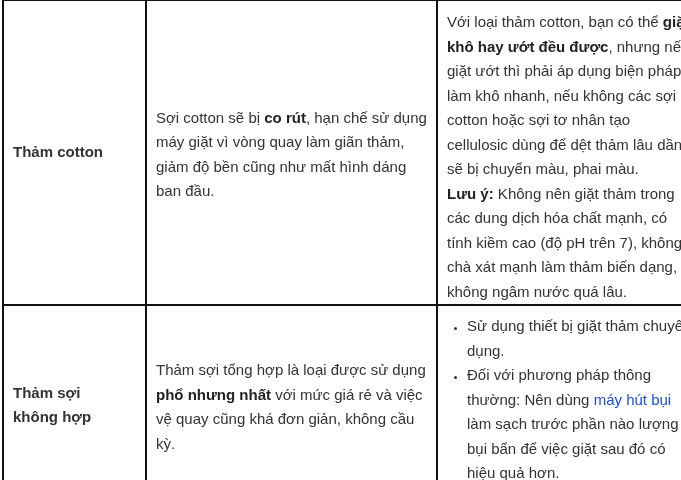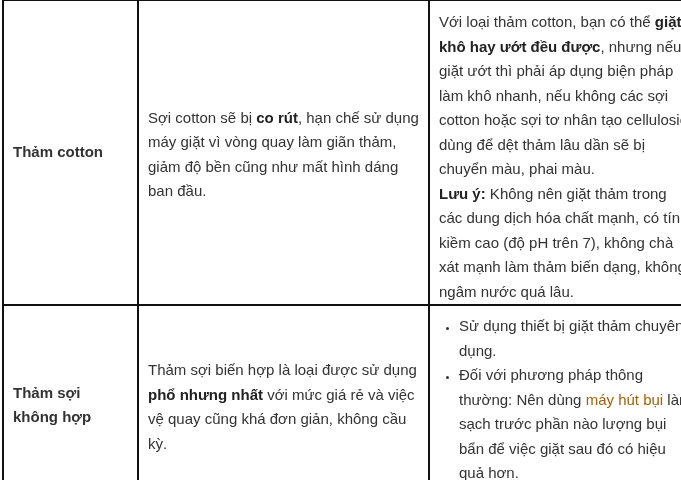--- a/index.html
+++ b/index.html
@@ -1,27 +1,27 @@
 <!DOCTYPE html>
 <html><head>
 <meta charset="utf-8">
 <style>
   html, body { margin: 0; padding: 0; background: #ffffff; }
   body { width: 681px; height: 480px; overflow: hidden; position: relative;
          font-family: "Liberation Sans", sans-serif; color: #333333; }
   .tbl { position: absolute; left: 2px; top: -1px; border-collapse: collapse; table-layout: fixed; width: 700px; }
   .tbl td { border: 2px solid #111111; vertical-align: middle; font-size: 15px; line-height: 24.5px; }
-  .c1 { width: 112px; padding: 0 12px 0 9px; font-weight: bold; }
+  .c1 { width: 112px; padding: 0 20px 0 9px; font-weight: bold; }
   .c2 { width: 272px; padding: 4px 8px 0 9px; }
   .c3 { padding: 0 8px 0 9px; }
   .row1 td { height: 284px; }
   .row2 td { height: 190px; }
   .c3-top { vertical-align: top !important; padding-top: 9px !important; }
   b { color: #222; }
-  .link { color: #a16207; text-decoration: none; }
+  .link { color: #1d4ed8; text-decoration: none; }
   ul { margin: 0; padding: 0 0 0 20px; }
   ul li { padding-left: 0; margin: 0; }
   ul li::marker { font-size: 11px; }
   .r2c3 { padding-top: 8px !important; vertical-align: top !important; }
 </style>
 </head>
 <body>
 
 <table class="tbl">
   <tbody>
@@ -35,21 +35,21 @@
     <td class="c3 c3-top">
       <span>Với loại thảm cotton, bạn có thể </span><b>giặt khô hay ướt đều được</b><span>, nhưng nếu giặt ướt thì phải áp dụng biện pháp làm khô nhanh, nếu không các sợi cotton hoặc sợi tơ nhân tạo cellulosic dùng để dệt thảm lâu dần sẽ bị chuyển màu, phai màu.</span><br>
       <b>Lưu ý:</b><span> Không nên giặt thảm trong các dung dịch hóa chất mạnh, có tính kiềm cao (độ pH trên 7), không chà xát mạnh làm thảm biến dạng, không ngâm nước quá lâu.</span>
     </td>
   </tr>
   <tr class="row2">
     <td class="c1">
       <span>Thảm sợi không hợp</span>
     </td>
     <td class="c2">
-      <span>Thảm sợi biến hợp là loại được sử dụng </span><b>phổ nhưng nhất</b><span> với mức giá rẻ và việc vệ quay cũng khá đơn giản, không cầu kỳ.</span>
+      <span>Thảm sợi tổng hợp là loại được sử dụng </span><b>phổ nhưng nhất</b><span> với mức giá rẻ và việc vệ quay cũng khá đơn giản, không cầu kỳ.</span>
     </td>
     <td class="c3 r2c3">
       <ul>
         <li><span>Sử dụng thiết bị giặt thảm chuyên dụng.</span></li>
         <li><span>Đối với phương pháp thông thường: Nên dùng </span><a class="link" href="#">máy hút bụi</a><span> làm sạch trước phần nào lượng bụi bẩn để việc giặt sau đó có hiệu quả hơn.</span></li>
       </ul>
     </td>
   </tr>
 </tbody>
   </table>

